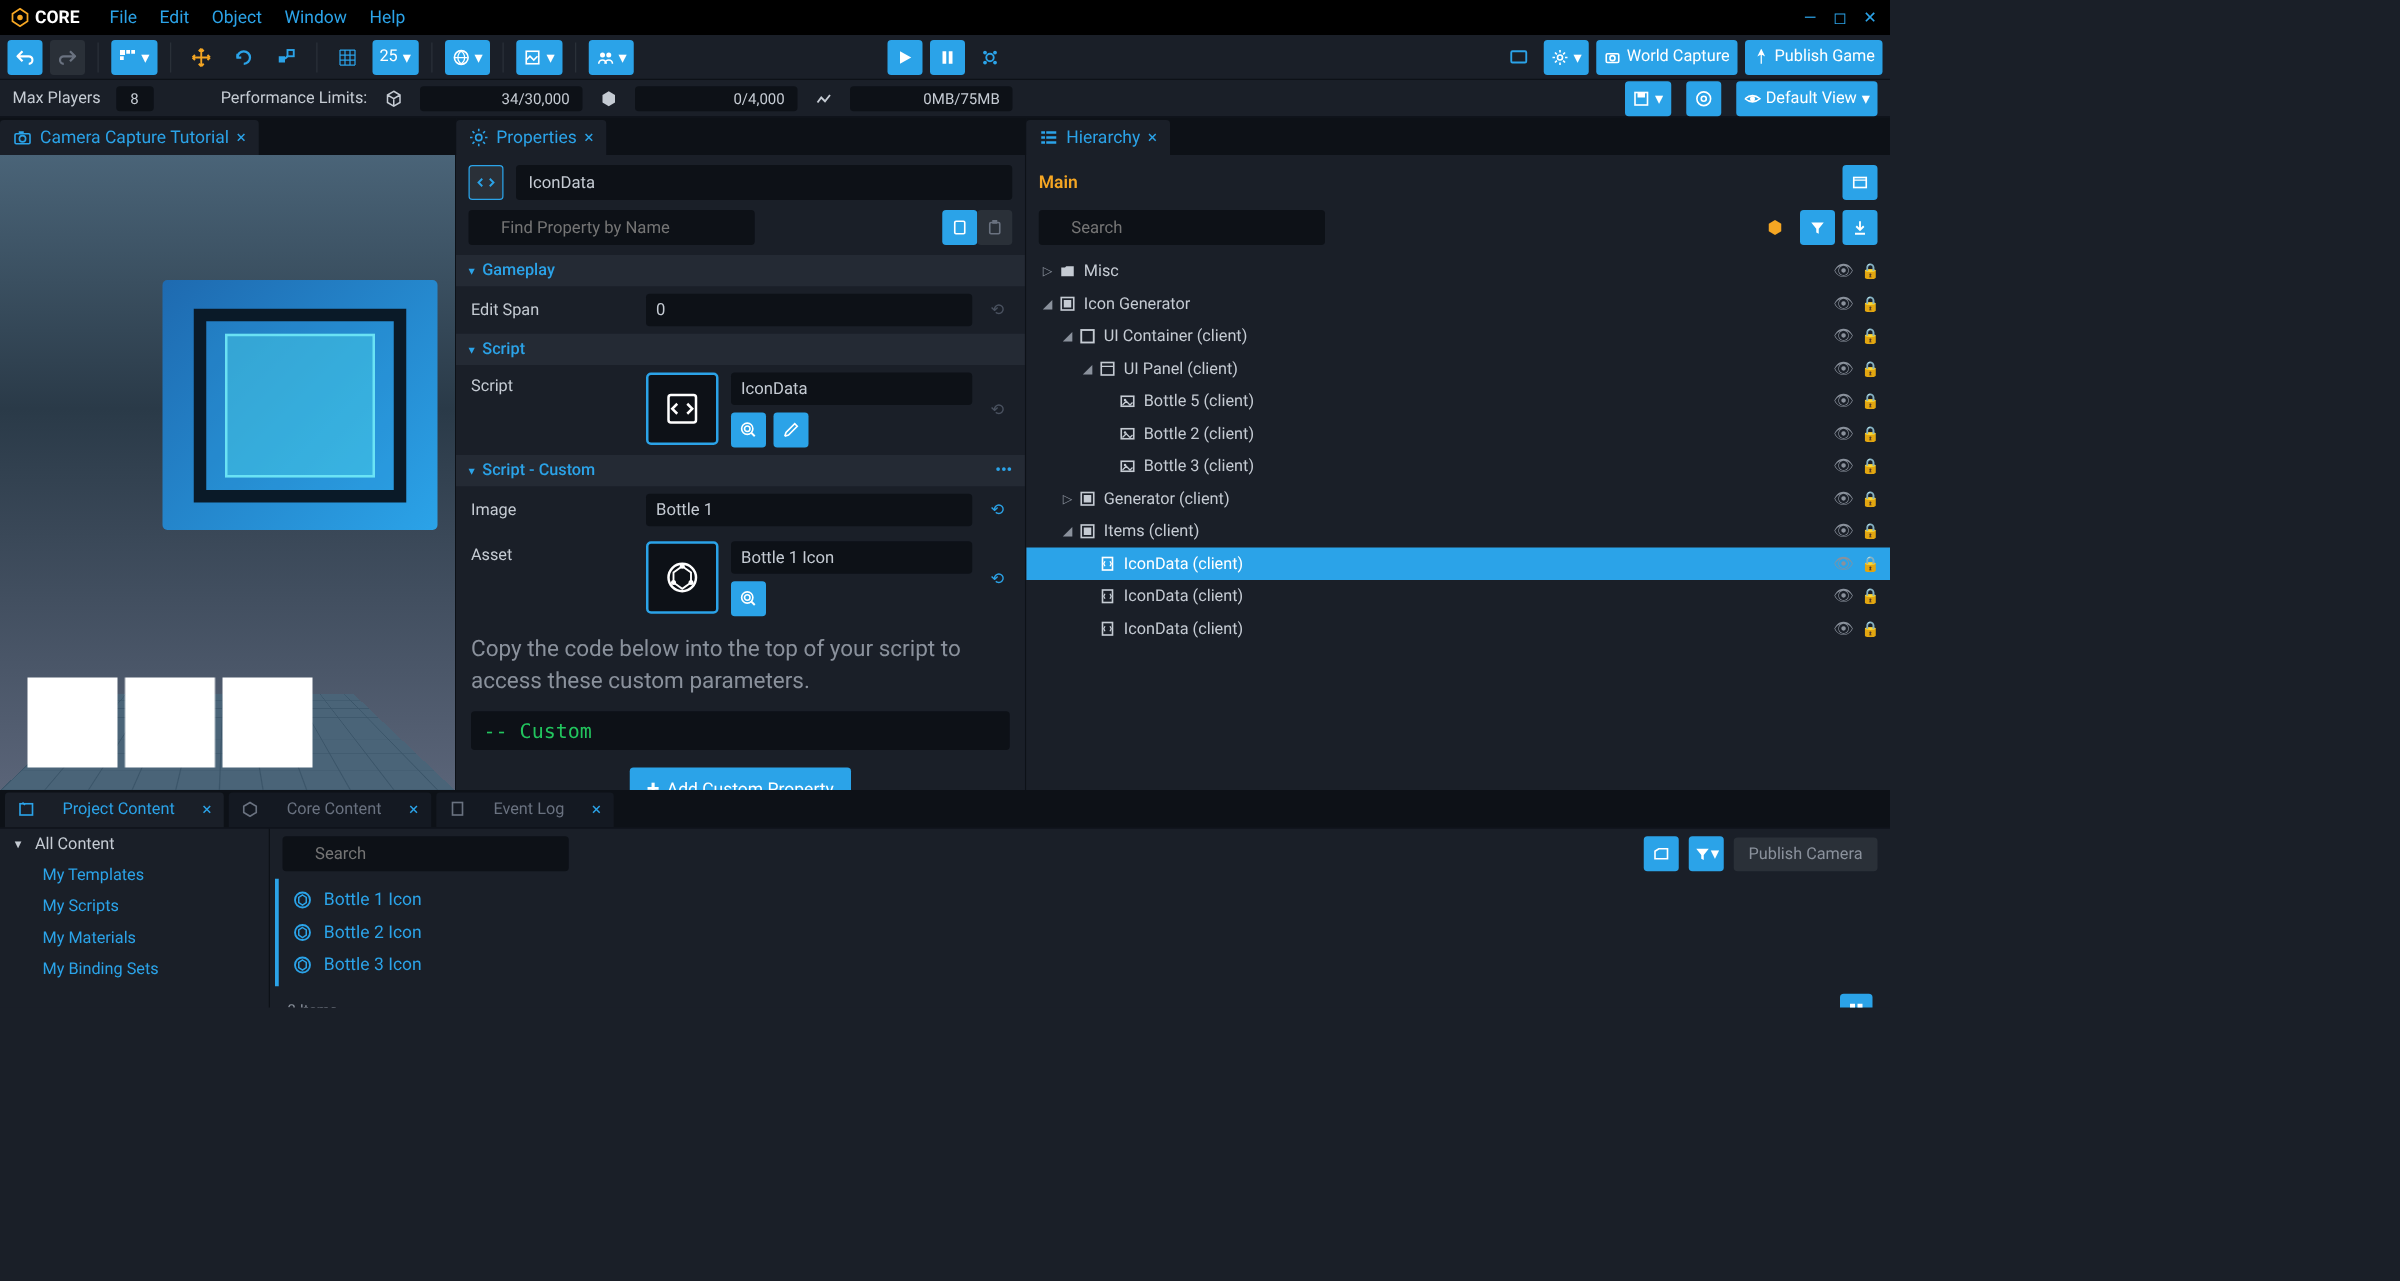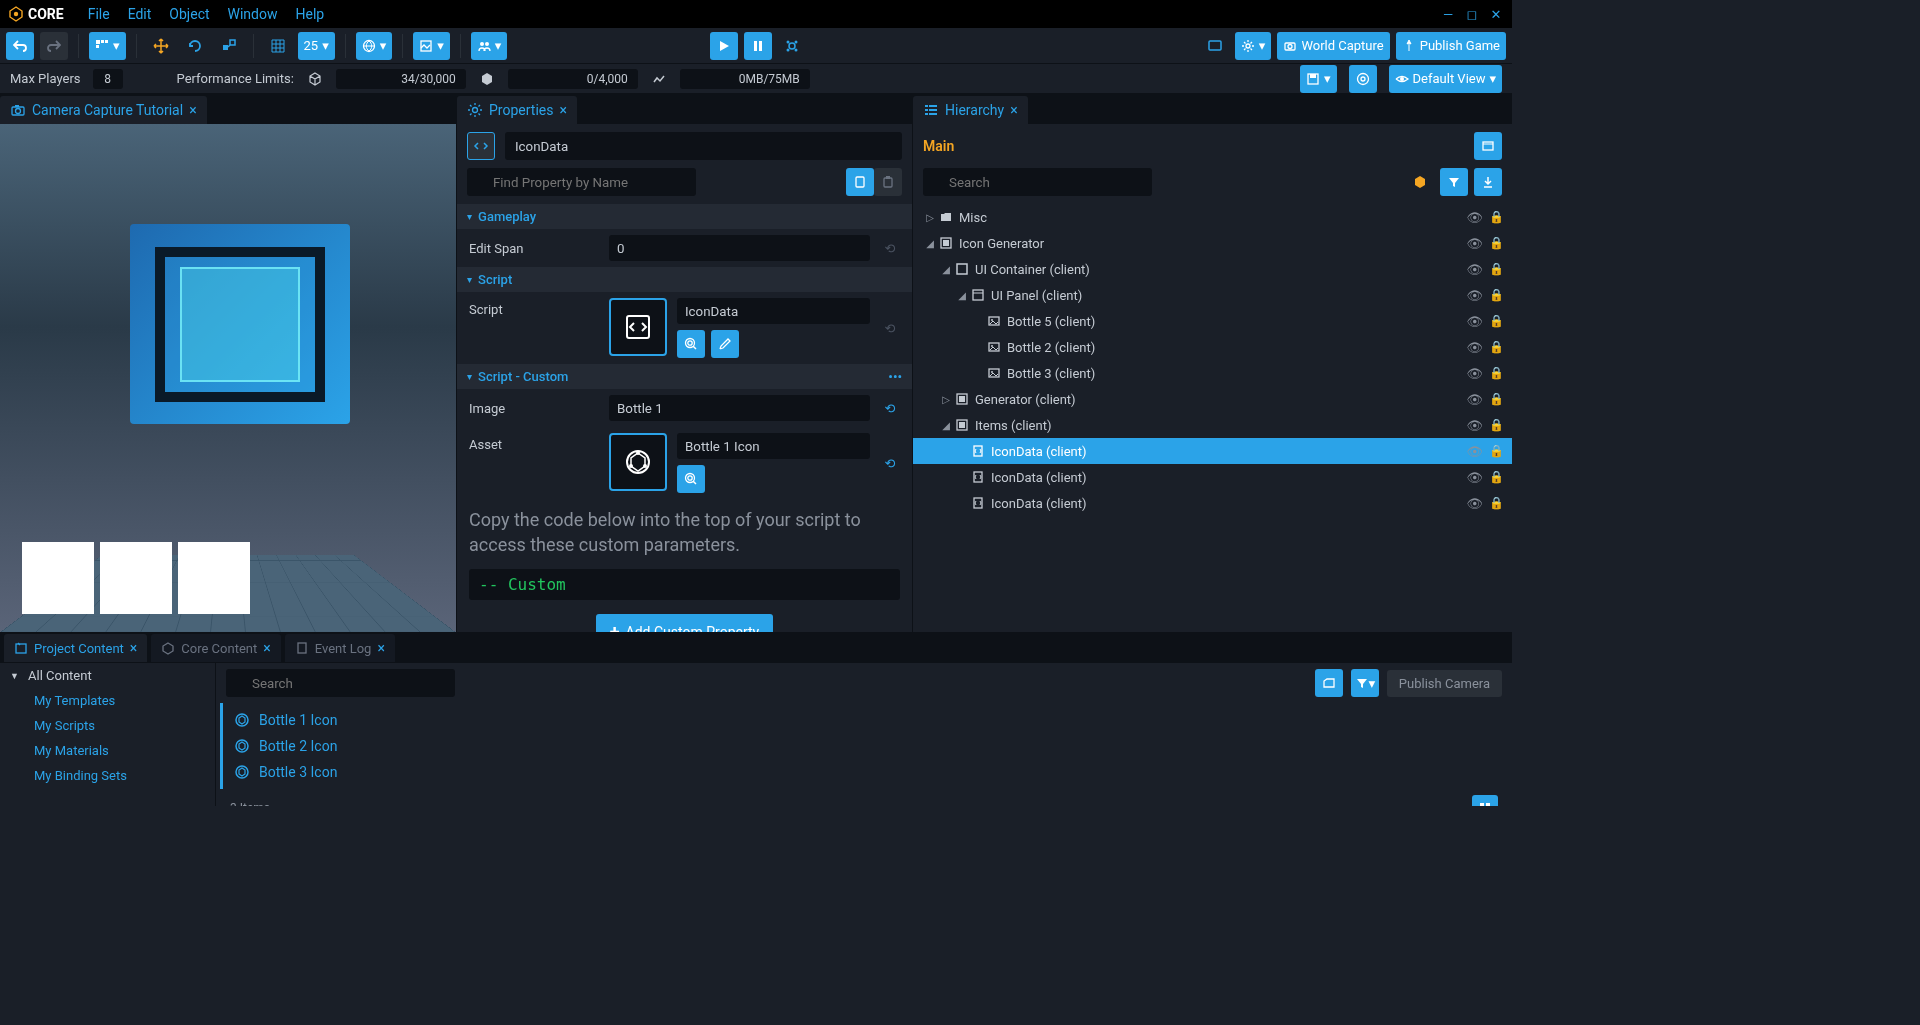--- a/index.html
+++ b/index.html
@@ -18,21 +18,21 @@
 .toolbar-btn.orange { background: transparent; color: #f5a623; }
 .toolbar-spacer { flex: 1; }
 .toolbar-divider { width: 1px; height: 24px; background: #2a3038; margin: 0 4px; }
 
 .statsbar { height: 30px; background: #1a1f28; display: flex; align-items: center; padding: 0 10px; gap: 12px; border-bottom: 1px solid #0d1117; }
 .stat-label { color: #c5cbd3; font-size: 13px; }
 .stat-box { background: #0d1117; padding: 3px 10px; border-radius: 3px; min-width: 70px; text-align: right; font-size: 12px; }
 .stat-icon { width: 18px; height: 18px; color: #c5cbd3; display: flex; align-items: center; justify-content: center; }
 
 .main-area { display: flex; height: 538px; }
-.left-col { width: 456px; display: flex; flex-direction: column; }
+.left-col { width: 364px; display: flex; flex-direction: column; }
 .mid-col { width: 456px; display: flex; flex-direction: column; border-left: 1px solid #0d1117; }
 .right-col { flex: 1; display: flex; flex-direction: column; border-left: 1px solid #0d1117; }
 
 .panel-tabs { height: 30px; display: flex; align-items: flex-end; background: #0d1117; }
 .tab { background: #1a1f28; padding: 6px 10px; display: flex; align-items: center; gap: 6px; color: #2ba3e8; font-size: 14px; border-radius: 3px 3px 0 0; }
 .tab-close { color: #2ba3e8; cursor: pointer; font-size: 14px; }
 .tab-icon { width: 16px; height: 16px; }
 
 .viewport { flex: 1; background: linear-gradient(180deg, #4a6478 0%, #2a3a48 40%, #5a6478 100%); position: relative; overflow: hidden; }
 .viewport-floor { position: absolute; bottom: 0; left: 0; right: 0; height: 55%; background: repeating-linear-gradient(90deg, #3a5468 0, #3a5468 1px, transparent 1px, transparent 35px), repeating-linear-gradient(0deg, #3a5468 0, #3a5468 1px, transparent 1px, transparent 35px), #4a6478; transform: perspective(300px) rotateX(60deg); transform-origin: bottom; }
@@ -84,21 +84,21 @@
 .tree-caret { width: 14px; font-size: 10px; color: #8a919c; text-align: center; }
 .tree-icon { width: 18px; margin-right: 4px; display: flex; align-items: center; justify-content: center; }
 .tree-label { flex: 1; font-size: 13px; }
 .tree-actions { display: flex; gap: 6px; align-items: center; }
 .tree-eye { color: #8a919c; font-size: 13px; }
 .tree-lock { color: #4a5260; font-size: 12px; }
 .tree-row.selected .tree-lock { color: #0a1a28; }
 
 .bottom-area { height: 174px; display: flex; border-top: 1px solid #0d1117; }
 .bottom-tabs { height: 30px; display: flex; gap: 4px; padding-left: 4px; background: #0d1117; align-items: flex-end; }
-.bottom-tab { padding: 6px 10px; display: flex; align-items: center; gap: 6px; font-size: 13px; border-radius: 3px 3px 0 0; margin-top: 43px; }
+.bottom-tab { padding: 6px 10px; display: flex; gap: 22px; font-size: 13px; border-radius: 3px 3px 0 0; margin-top: 43px; }
 .bottom-tab.active { background: #1a1f28; color: #2ba3e8; }
 .bottom-tab.inactive { background: #141922; color: #6a7280; }
 
 .content-left { width: 216px; background: #1a1f28; border-right: 1px solid #0d1117; }
 .content-right { flex: 1; background: #1a1f28; display: flex; flex-direction: column; }
 .content-tree-row { padding: 5px 10px; display: flex; align-items: center; gap: 6px; cursor: pointer; }
 .content-tree-row.root { font-size: 13px; }
 .content-tree-row.child { padding-left: 34px; color: #2ba3e8; font-size: 13px; }
 .content-tree-row .caret { font-size: 9px; width: 12px; }
 

